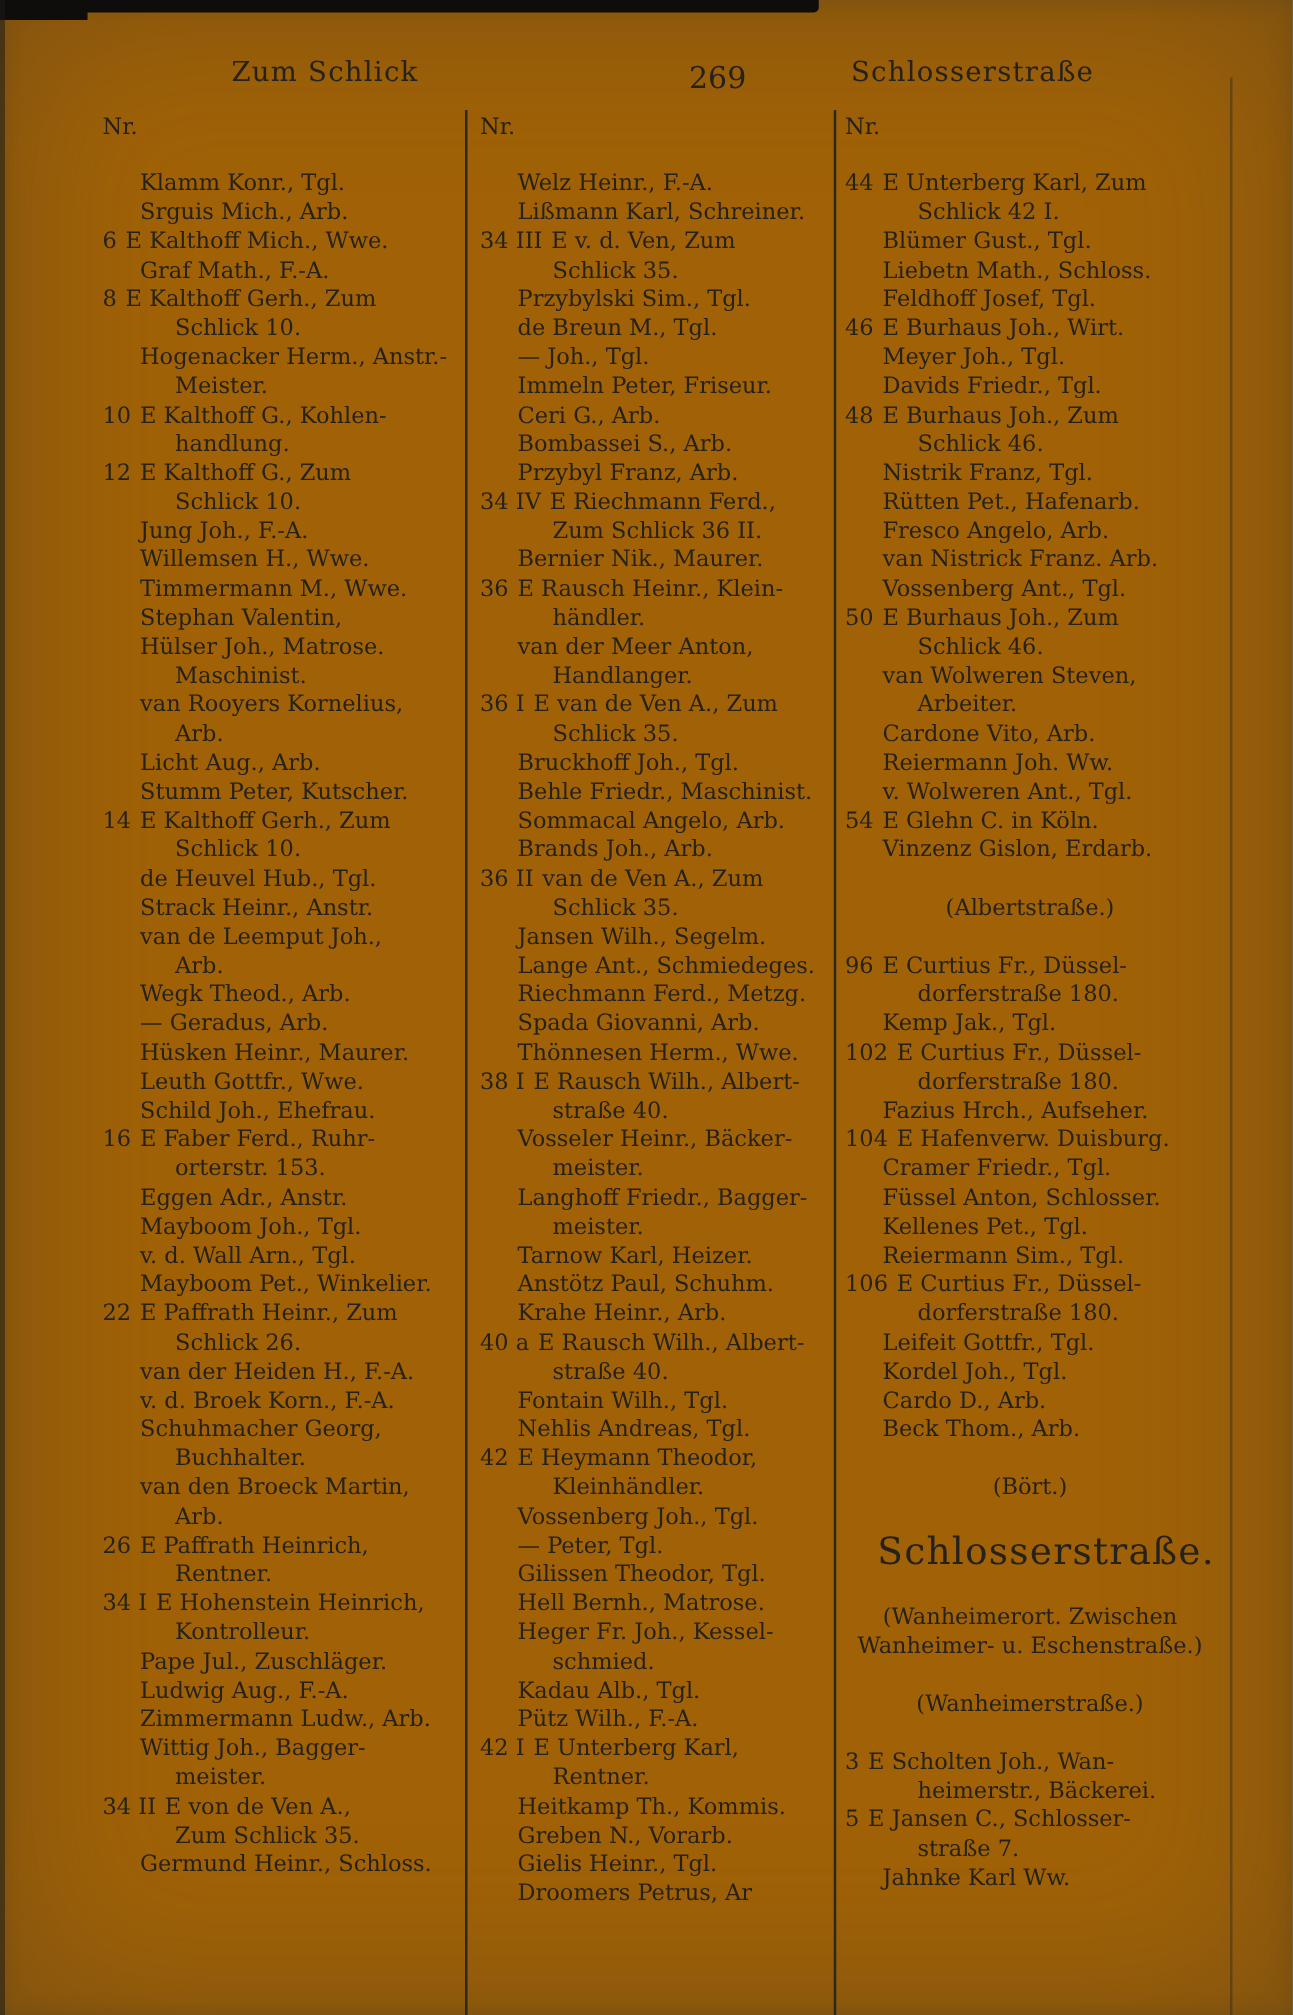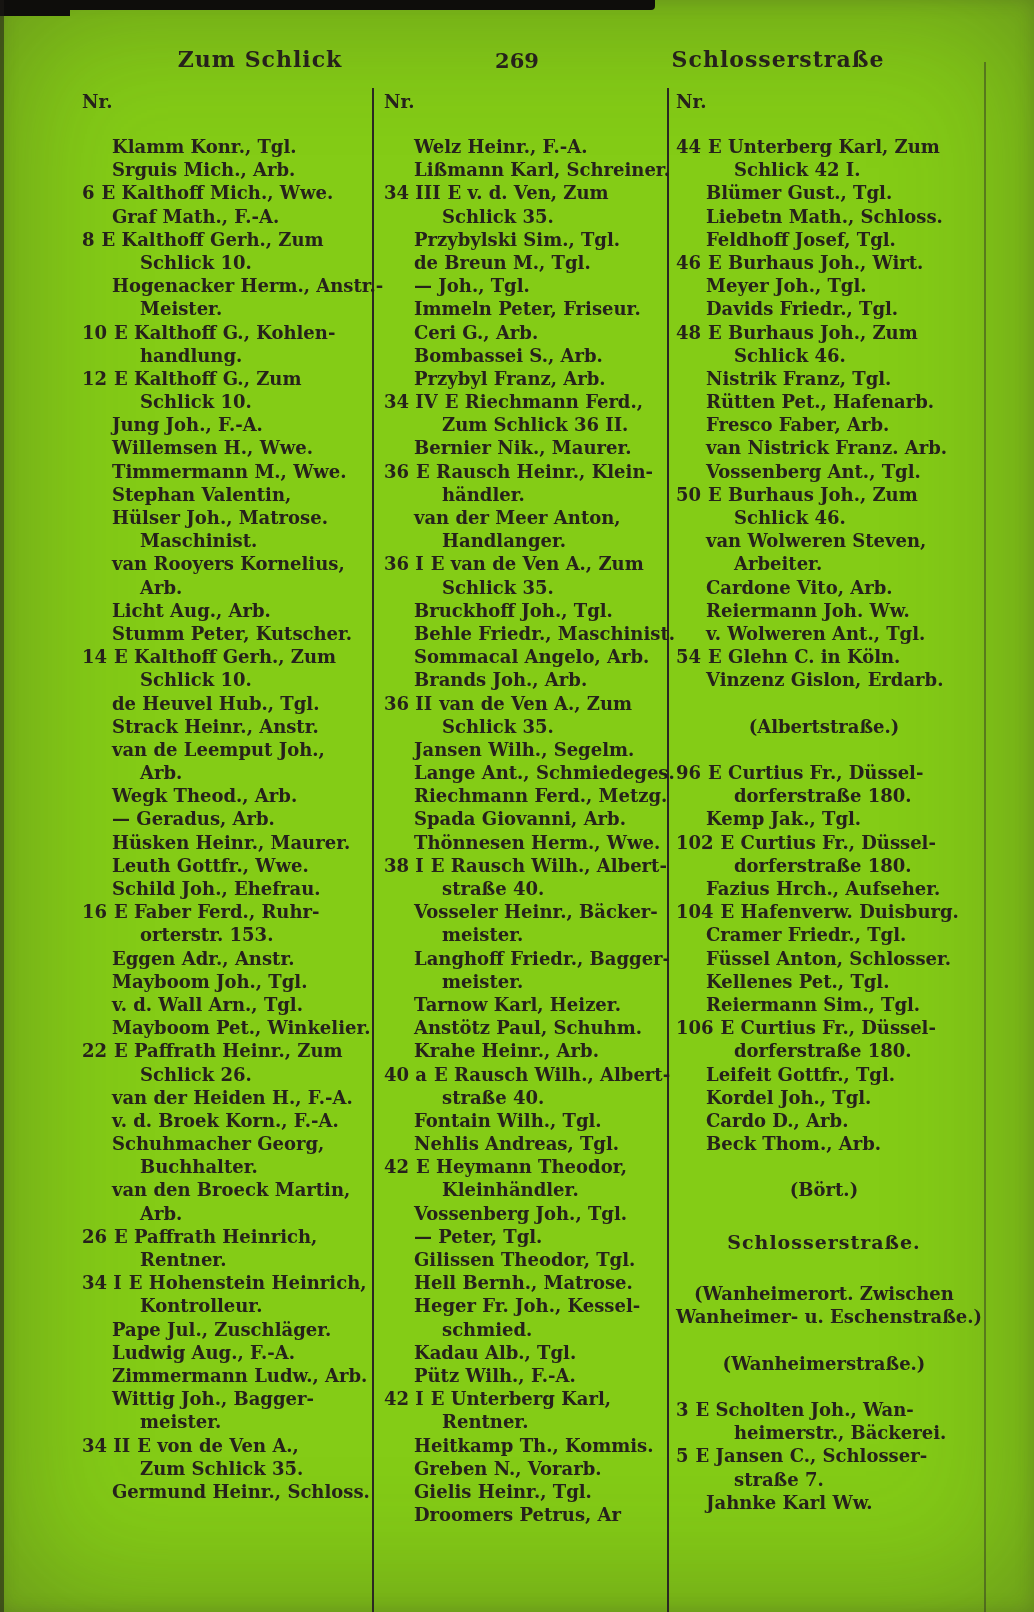--- a/index.html
+++ b/index.html
@@ -1,51 +1,51 @@
 <!DOCTYPE html>
 <html><head>
 <meta charset="utf-8">
 <style>
   html,body { margin:0; padding:0; background:#75726a; }
   .page {
     position:relative; width:1034px; height:1612px; margin:0 auto;
-    background:#84cc16;
+    background:#a16207;
     box-shadow: inset 0 0 140px rgba(55,50,40,.38), inset 0 0 18px rgba(55,50,40,.25);
     font-family:"DejaVu Serif", serif;
-    font-weight:700;
+    font-weight:400;
     color:#26221b;
     overflow:hidden;
   }
   
   .artifact-top   { position:absolute; left:0; top:0; width:655px; height:10px; background:#0e0d0b; border-radius:0 0 4px 0; }
   .artifact-top2  { position:absolute; left:0; top:0; width:70px; height:16px; background:#0e0d0b; }
   .artifact-left  { position:absolute; left:0; top:0; width:4px; height:100%; background:rgba(30,28,24,.55); }
   .artifact-right { position:absolute; left:984px; top:62px; width:2px; height:1550px; background:rgba(45,42,36,.45); }
   
   .header-left, .header-right { position:absolute; top:46px; font-size:22px; letter-spacing:1px; text-align:center; }
   .header-left  { left:140px; width:240px; }
   .header-right { left:648px; width:260px; }
-  .header-center{ position:absolute; top:48px; left:437px; width:160px; text-align:center; font-size:21px; }
+  .header-center{ position:absolute; top:48px; left:437px; width:160px; text-align:right; font-size:24px; }
   
   .rule { position:absolute; top:88px; bottom:0; width:2px; background:#2b2822; }
   .rule-1 { left:372px; }
   .rule-2 { left:667px; }
   
   .column { position:absolute; top:90px; font-size:18px; line-height:23.2px; }
   .col-1 { left:82px;  width:288px; }
   .col-2 { left:384px; width:280px; }
   .col-3 { left:676px; width:296px; }
   .nr-label { height:23px; margin-bottom:22px; }
   .line { height:23.2px; white-space:nowrap; }
   .l-name { padding-left:30px; }
   .l-cont { padding-left:58px; }
   .l-num  { padding-left:0; }
   .l-blank{ }
   .l-note { text-align:center; padding-left:0; }
-  .l-head { text-align:center; font-size:19px; height:34px; line-height:34px; letter-spacing:1px; }
+  .l-head { text-align:right; font-size:30px; height:34px; line-height:34px; letter-spacing:1px; }
   .house-num { display:inline-block; margin-right:7px; }
 </style>
 </head>
 <body>
 
 <div class="page">
   <div class="artifact-top"></div>
   <div class="artifact-top2"></div>
   <div class="artifact-left"></div>
   <div class="artifact-right"></div>
@@ -190,21 +190,21 @@
         <div class="line l-name">Blümer Gust., Tgl.</div>
         <div class="line l-name">Liebetn Math., Schloss.</div>
         <div class="line l-name">Feldhoff Josef, Tgl.</div>
         <div class="line l-num"><span class="house-num">46</span><span>E Burhaus Joh., Wirt.</span></div>
         <div class="line l-name">Meyer Joh., Tgl.</div>
         <div class="line l-name">Davids Friedr., Tgl.</div>
         <div class="line l-num"><span class="house-num">48</span><span>E Burhaus Joh., Zum</span></div>
         <div class="line l-cont">Schlick 46.</div>
         <div class="line l-name">Nistrik Franz, Tgl.</div>
         <div class="line l-name">Rütten Pet., Hafenarb.</div>
-        <div class="line l-name">Fresco Faber, Arb.</div>
+        <div class="line l-name">Fresco Angelo, Arb.</div>
         <div class="line l-name">van Nistrick Franz. Arb.</div>
         <div class="line l-name">Vossenberg Ant., Tgl.</div>
         <div class="line l-num"><span class="house-num">50</span><span>E Burhaus Joh., Zum</span></div>
         <div class="line l-cont">Schlick 46.</div>
         <div class="line l-name">van Wolweren Steven,</div>
         <div class="line l-cont">Arbeiter.</div>
         <div class="line l-name">Cardone Vito, Arb.</div>
         <div class="line l-name">Reiermann Joh. Ww.</div>
         <div class="line l-name">v. Wolweren Ant., Tgl.</div>
         <div class="line l-num"><span class="house-num">54</span><span>E Glehn C. in Köln.</span></div>

